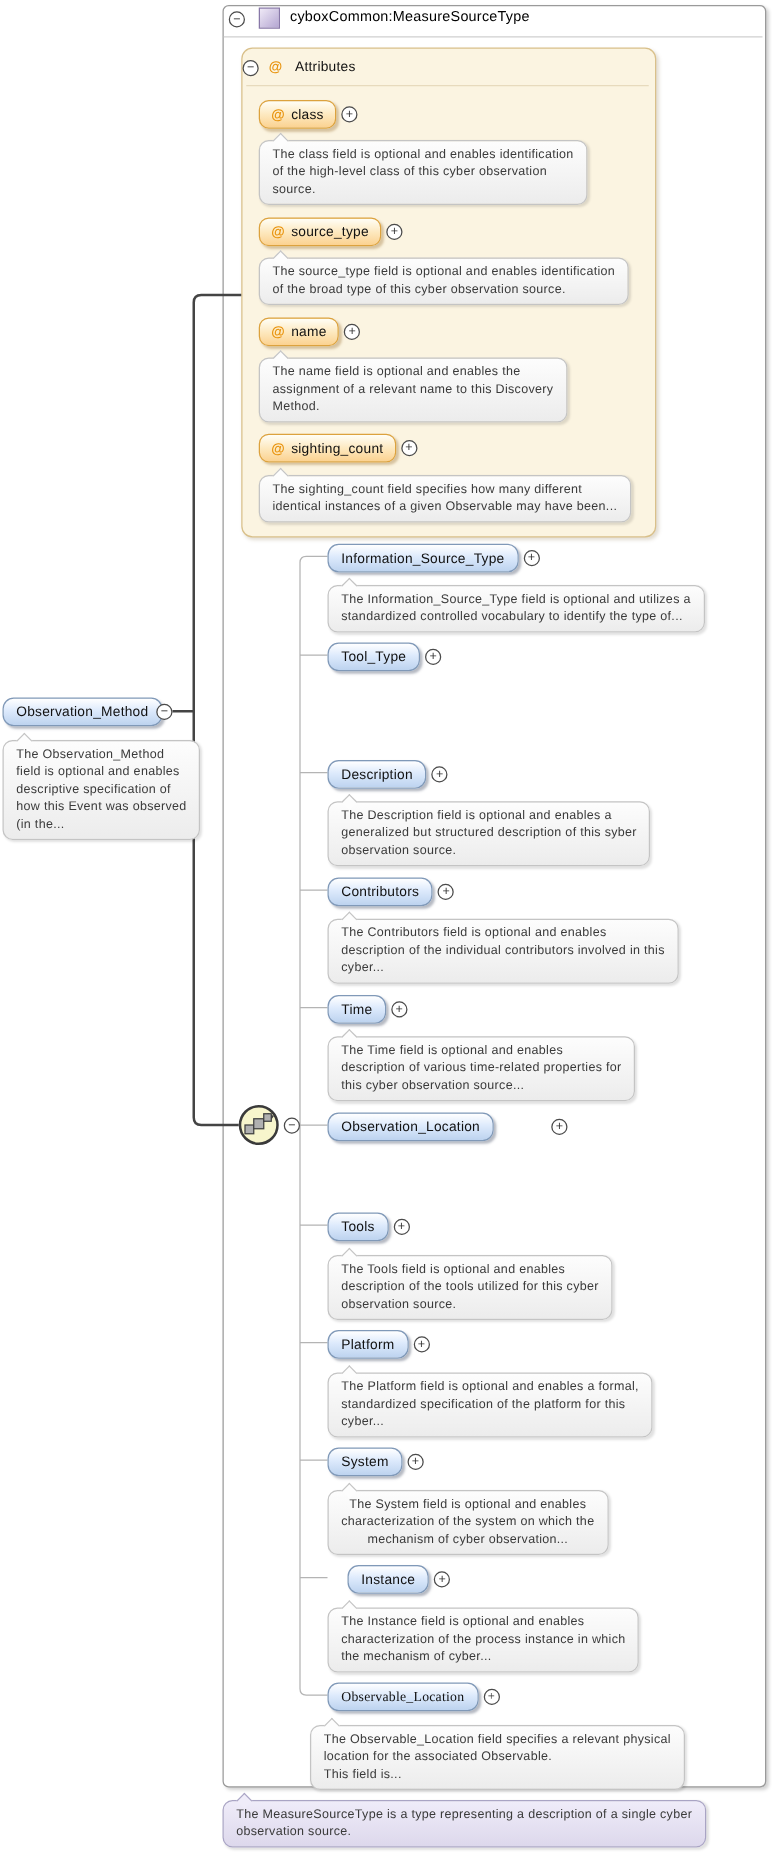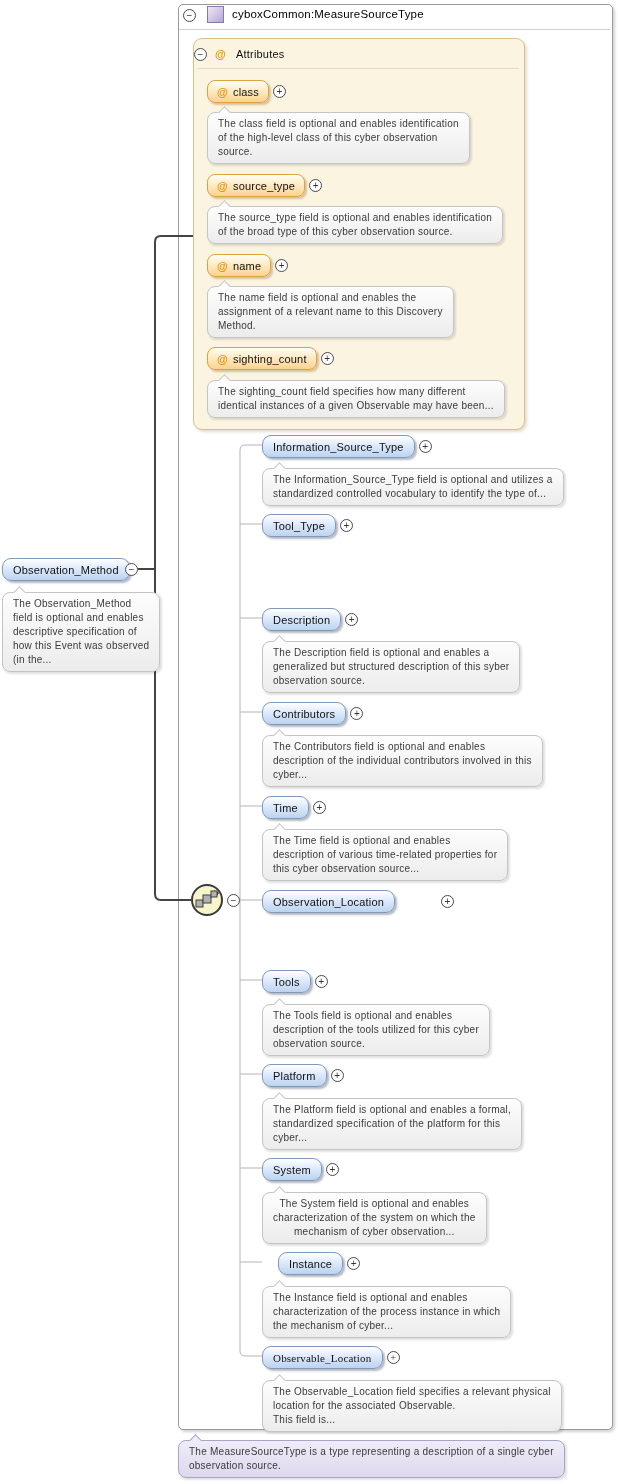--- a/index.html
+++ b/index.html
@@ -227,21 +227,21 @@
   <div class="bubble" style="left:262px;top:1286px;">
       <span>The Instance field is optional and enables
 characterization of the process instance in which
 the mechanism of cyber...</span>
     </div>
 
   <div class="row" style="left:262px;top:1346px;font-family:Liberation Serif, serif;">
     <div class="el-box"><span>Observable_Location</span></div>
     <div class="circ">+</div>
   </div>
-  <div class="bubble" style="left:262px;top:1380px;">
+  <div class="bubble" style="left:248px;top:1380px;">
       <span>The Observable_Location field specifies a relevant physical
 location for the associated Observable.
 This field is...</span>
     </div>
 
   <div class="bubble note" style="left:178px;top:1440px;">
     <span>The MeasureSourceType is a type representing a description of a single cyber
 observation source.</span>
   </div>
 

